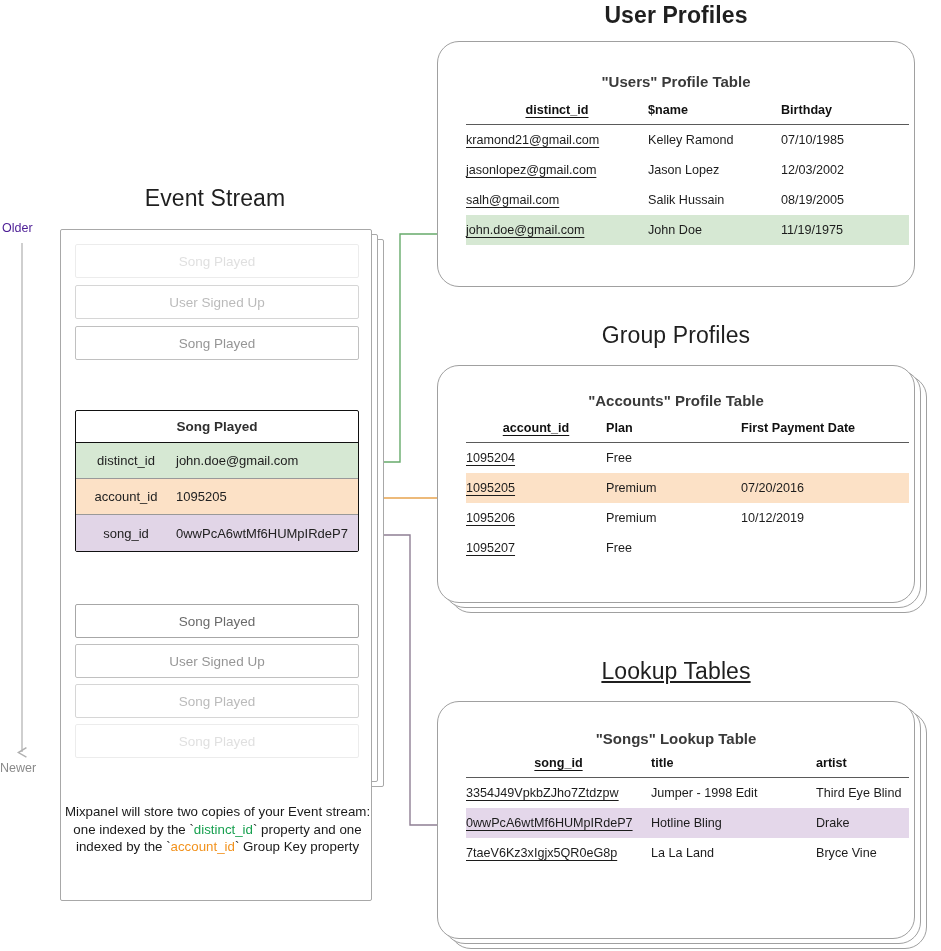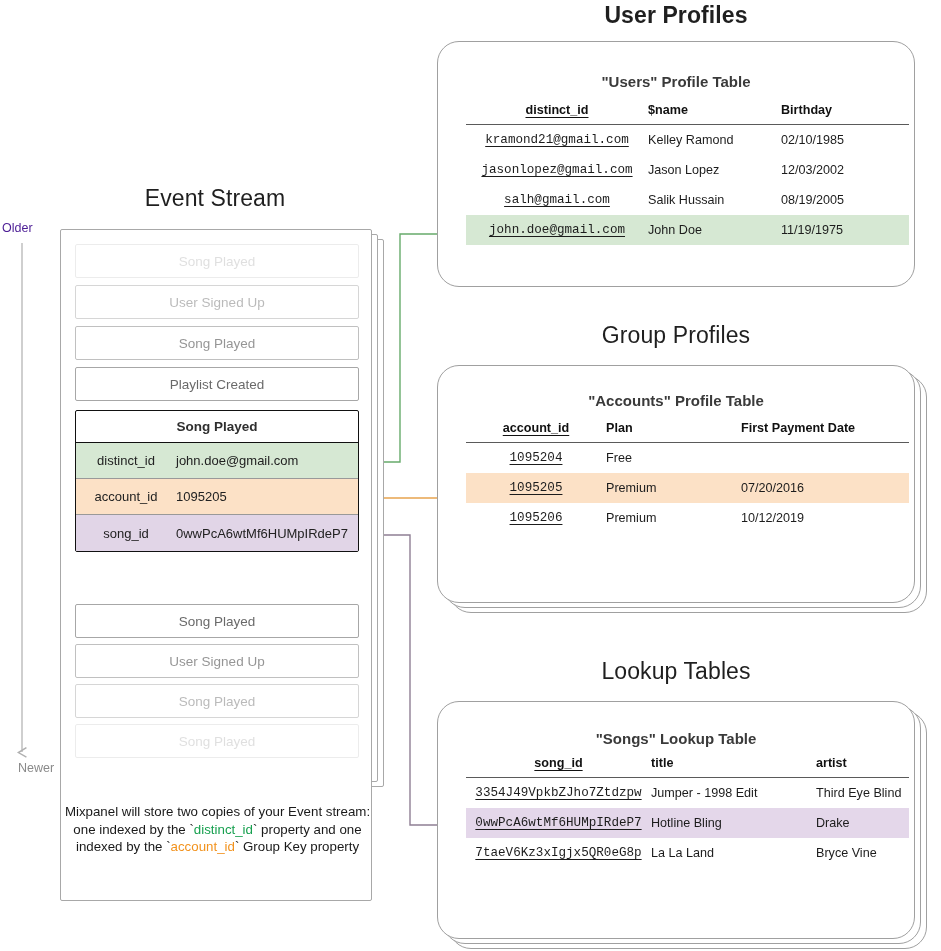--- a/index.html
+++ b/index.html
@@ -100,21 +100,21 @@
     flex: none;
   }
   .prop-val { flex: 1; }
   .row-green  { background: #d6e8d3; }
   .row-orange { background: #fce1c6; }
   .row-purple { background: #e1d5e7; }
   .row-plain  { background: #ffffff; }
 
   
   #older-label { position: absolute; left: 2px; top: 221px; font-size: 12.5px; color: #4c1d95; }
-  #newer-label { position: absolute; left: 18px; top: 761px; font-size: 12.5px; color: #8a8a8a; }
+  #newer-label { position: absolute; left: 0; top: 761px; font-size: 12.5px; color: #8a8a8a; }
 
   
   #stream-caption {
     position: absolute;
     left: 40px;
     top: 803px;
     width: 355px;
     text-align: center;
     font-size: 13.3px;
     line-height: 17.5px;
@@ -162,22 +162,20 @@
     text-underline-offset: 2.5px;
   }
   table.data-table thead tr { border-bottom: 1.6px solid #5a5a5a; }
   table.data-table td {
     height: 30px;
     padding: 0;
     white-space: nowrap;
     vertical-align: middle;
   }
   td.id-cell {
-    text-align: center;
-    font-family: Liberation Mono, monospace;
   }
   td.id-cell span {
     text-decoration: underline;
     text-underline-offset: 2.5px;
   }
   tr.hl-green  td { background: #d6e8d3; }
   tr.hl-orange td { background: #fce1c6; }
   tr.hl-purple td { background: #e4d7ea; }
 
   
@@ -186,21 +184,21 @@
   #users-tbl-title { top: 73px; }
   #users-table     { left: 466px; top: 103px; width: 443px; }
 
   #groups-title     { top: 322px; }
   #accounts-card-b2 { left: 449px; top: 375px; width: 478px; height: 238px; }
   #accounts-card-b1 { left: 443px; top: 370px; width: 478px; height: 238px; }
   #accounts-card    { left: 437px; top: 365px; width: 478px; height: 238px; }
   #accounts-tbl-title { top: 392px; }
   #accounts-table   { left: 466px; top: 421px; width: 443px; }
 
-  #lookup-title     { top: 658px; }
+  #lookup-title     { top: 658px; text-decoration: underline; }
   #songs-card-b2    { left: 449px; top: 711px; width: 478px; height: 238px; }
   #songs-card-b1    { left: 443px; top: 706px; width: 478px; height: 238px; }
   #songs-card       { left: 437px; top: 701px; width: 478px; height: 238px; }
   #songs-tbl-title  { top: 730px; }
   #songs-table      { left: 466px; top: 756px; width: 443px; }
 
   #connectors {
     position: absolute;
     left: 0; top: 0;
     width: 941px; height: 951px;
@@ -241,21 +239,20 @@
 <div id="newer-label">Newer</div>
 
 <div class="stack-card" id="es-card-back2"></div>
 <div class="stack-card" id="es-card-back1"></div>
 
 <div class="stack-card" id="es-card-front">
 
   <div class="event-box fade-1" style="top:14px;">Song Played</div>
   <div class="event-box fade-2" style="top:55px;">User Signed Up</div>
   <div class="event-box fade-3" style="top:96px;">Song Played</div>
-  <div class="event-box fade-4" style="top:137px;">Playlist Created</div>
 
   <div id="selected-event">
     <div class="ev-head">Song Played</div>
 
     <div class="prop-row row-green">
       <div class="prop-key">distinct_id</div>
       <div class="prop-val">john.doe@gmail.com</div>
     </div>
     <div class="prop-row row-orange">
       <div class="prop-key">account_id</div>
@@ -295,21 +292,21 @@
     <tr>
       <th style="text-align:center"><span class="hu">distinct_id</span></th>
       <th><span>$name</span></th>
       <th><span>Birthday</span></th>
     </tr>
   </thead>
   <tbody>
     <tr>
       <td class="id-cell"><span>kramond21@gmail.com</span></td>
       <td>Kelley Ramond</td>
-      <td>02/10/1985</td>
+      <td>07/10/1985</td>
     </tr>
     <tr>
       <td class="id-cell"><span>jasonlopez@gmail.com</span></td>
       <td>Jason Lopez</td>
       <td>12/03/2002</td>
     </tr>
     <tr>
       <td class="id-cell"><span>salh@gmail.com</span></td>
       <td>Salik Hussain</td>
       <td>08/19/2005</td>
@@ -352,20 +349,25 @@
     <tr class="hl-orange">
       <td class="id-cell"><span>1095205</span></td>
       <td>Premium</td>
       <td>07/20/2016</td>
     </tr>
     <tr>
       <td class="id-cell"><span>1095206</span></td>
       <td>Premium</td>
       <td>10/12/2019</td>
     </tr>
+    <tr>
+      <td class="id-cell"><span>1095207</span></td>
+      <td>Free</td>
+      <td></td>
+    </tr>
   </tbody>
 </table>
 
 <div class="section-title" id="lookup-title" style="left:437px;width:478px;">Lookup Tables</div>
 
 <div class="panel-card" id="songs-card-b2"></div>
 <div class="panel-card" id="songs-card-b1"></div>
 <div class="panel-card" id="songs-card"></div>
 
 <div class="panel-title" id="songs-tbl-title" style="left:437px;width:478px;">"Songs" Lookup Table</div>

